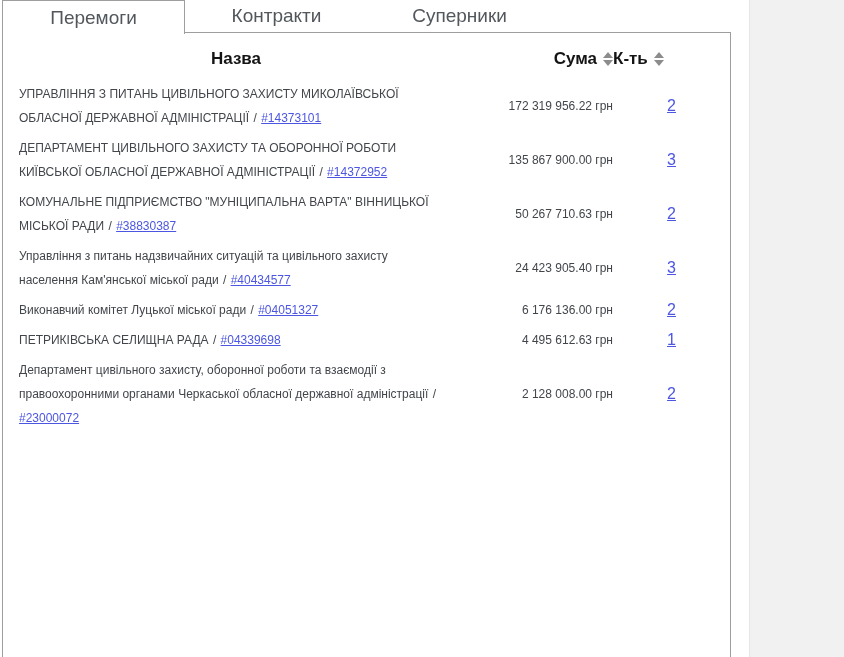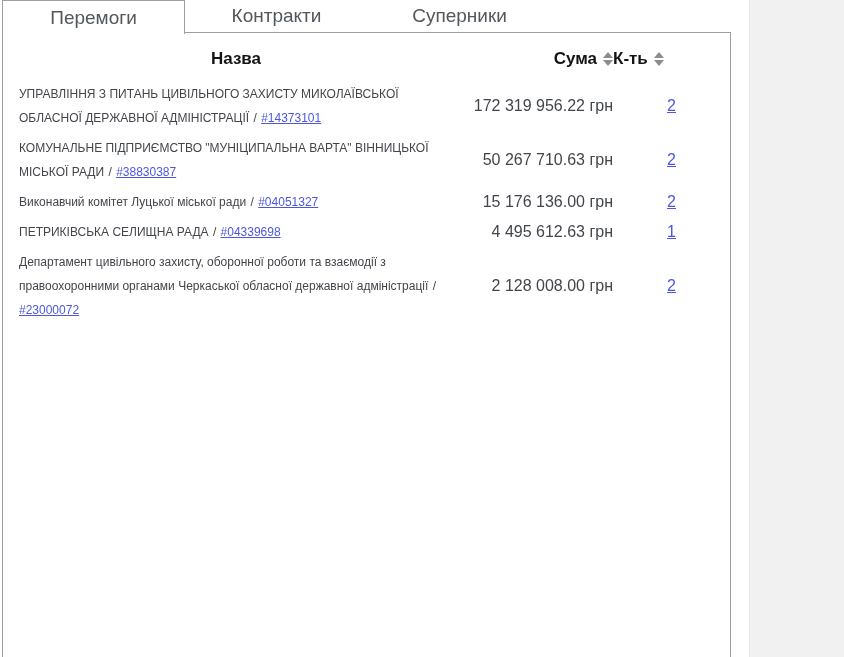--- a/index.html
+++ b/index.html
@@ -45,21 +45,21 @@
   .sort{display:inline-flex;flex-direction:column;gap:2px;cursor:pointer;}
   .sort i{display:block;width:0;height:0;border-left:5px solid transparent;border-right:5px solid transparent;}
   .sort .up{border-bottom:6px solid var(--sort);}
   .sort .down{border-top:6px solid var(--sort);}
   td{vertical-align:middle;}
   td.name{
     padding:3px 8px 3px 16px;font-size:12px;line-height:24px;
     color:var(--text);vertical-align:middle;margin-top:26px;
   }
   td.sum{
-    text-align:right;font-size:16px;color:var(--text);white-space:nowrap;
+    text-align:right;font-size:12px;color:var(--text);white-space:nowrap;
     padding:3px 0;
   }
   td.count{text-align:center;font-size:16px;padding:3px 0;}
   a{color:var(--link);text-decoration:underline;cursor:pointer;}
   .sep{margin:0 1px;}
 </style>
 </head>
 <body>
 
 <div class="page">
@@ -111,32 +111,42 @@
             </th>
           </tr>
         </thead>
         <tbody id="rows-body">
   <tr>
     <td class="name"><span>УПРАВЛІННЯ З ПИТАНЬ ЦИВІЛЬНОГО ЗАХИСТУ МИКОЛАЇВСЬКОЇ ОБЛАСНОЇ ДЕРЖАВНОЇ АДМІНІСТРАЦІЇ</span> <span class="sep">/</span> <a>#14373101</a></td>
     <td class="sum">172 319 956.22 грн</td>
     <td class="count"><a>2</a></td>
   </tr>
 
+  <tr>
+    <td class="name"><span>ДЕПАРТАМЕНТ ЦИВІЛЬНОГО ЗАХИСТУ ТА ОБОРОННОЇ РОБОТИ КИЇВСЬКОЇ ОБЛАСНОЇ ДЕРЖАВНОЇ АДМІНІСТРАЦІЇ</span> <span class="sep">/</span> <a>#14372952</a></td>
+    <td class="sum">135 867 900.00 грн</td>
+    <td class="count"><a>3</a></td>
+  </tr>
 
   <tr>
     <td class="name"><span>КОМУНАЛЬНЕ ПІДПРИЄМСТВО "МУНІЦИПАЛЬНА ВАРТА" ВІННИЦЬКОЇ МІСЬКОЇ РАДИ</span> <span class="sep">/</span> <a>#38830387</a></td>
     <td class="sum">50 267 710.63 грн</td>
     <td class="count"><a>2</a></td>
   </tr>
 
+  <tr>
+    <td class="name"><span>Управління з питань надзвичайних ситуацій та цивільного захисту населення Кам'янської міської ради</span> <span class="sep">/</span> <a>#40434577</a></td>
+    <td class="sum">24 423 905.40 грн</td>
+    <td class="count"><a>3</a></td>
+  </tr>
 
 
   <tr>
     <td class="name"><span>Виконавчий комітет Луцької міської ради</span> <span class="sep">/</span> <a>#04051327</a></td>
-    <td class="sum">15 176 136.00 грн</td>
+    <td class="sum">6 176 136.00 грн</td>
     <td class="count"><a>2</a></td>
   </tr>
 
   <tr>
     <td class="name"><span>ПЕТРИКІВСЬКА СЕЛИЩНА РАДА</span> <span class="sep">/</span> <a>#04339698</a></td>
     <td class="sum">4 495 612.63 грн</td>
     <td class="count"><a>1</a></td>
   </tr>
 
   <tr>

